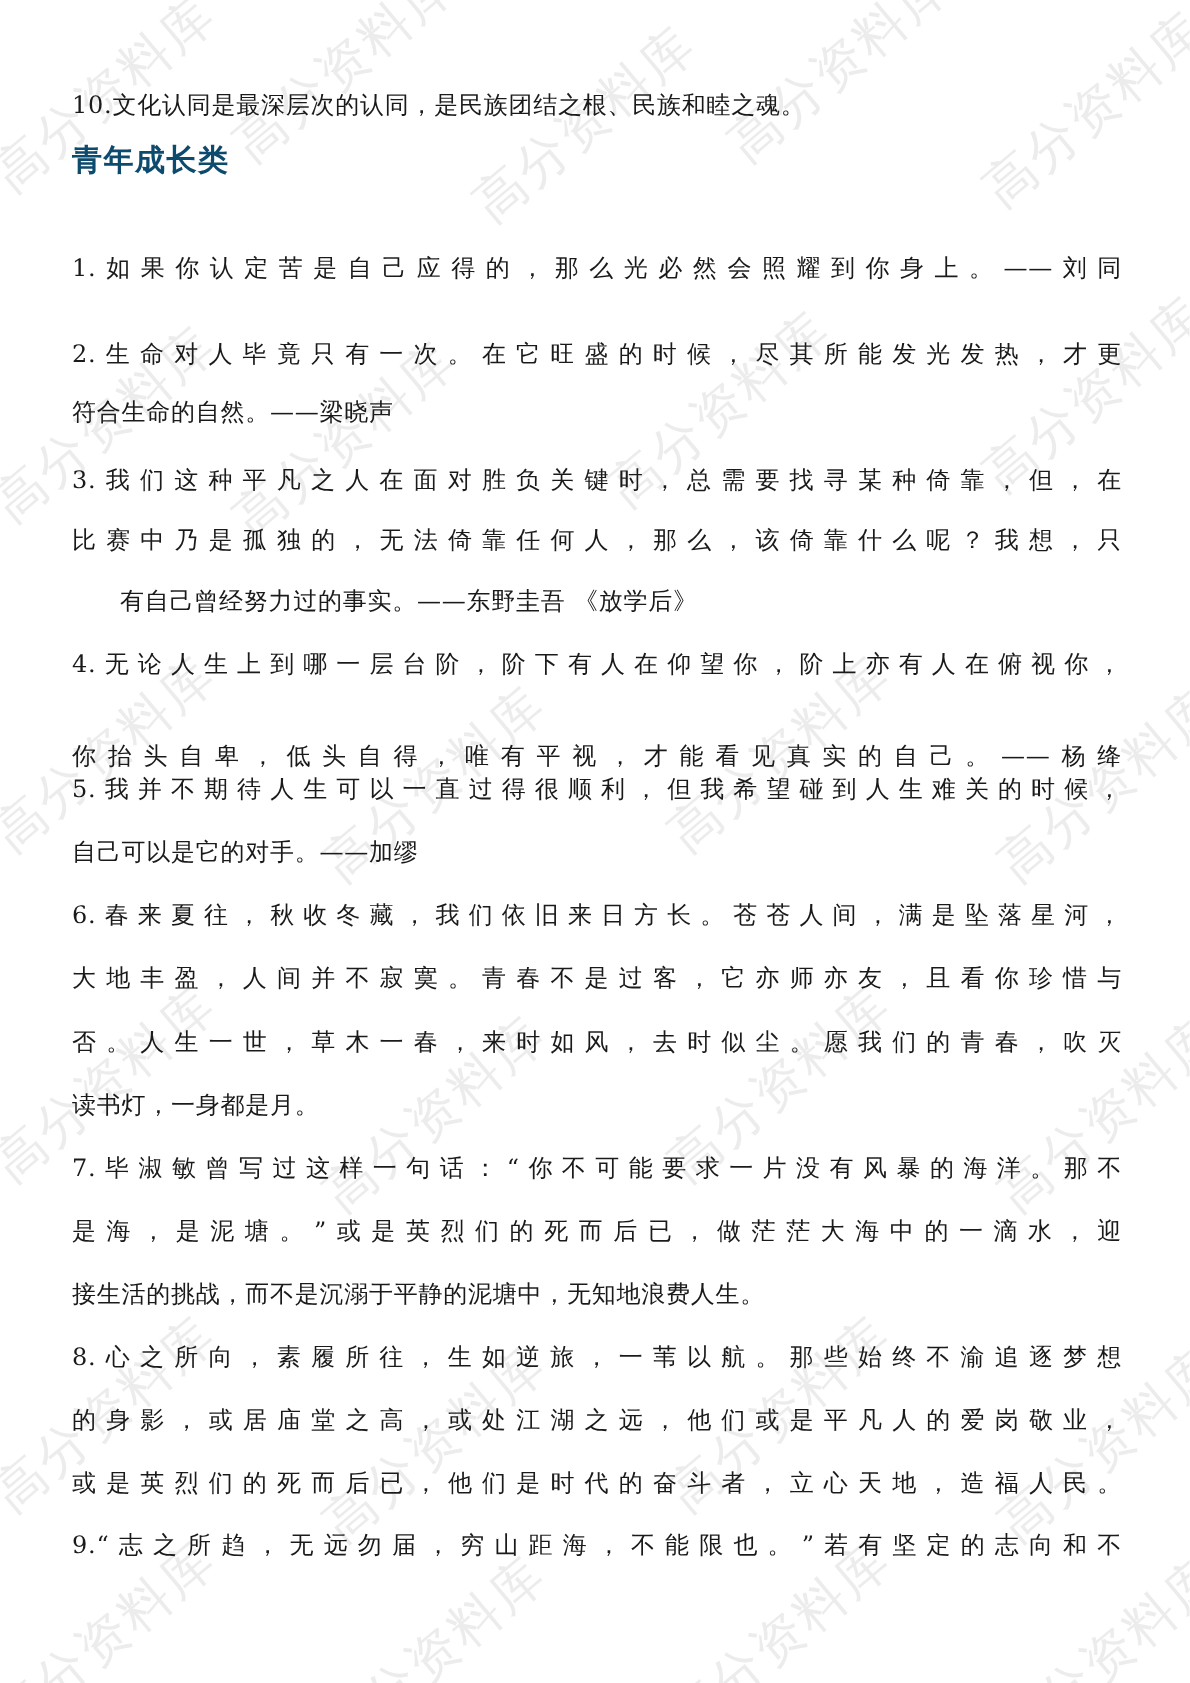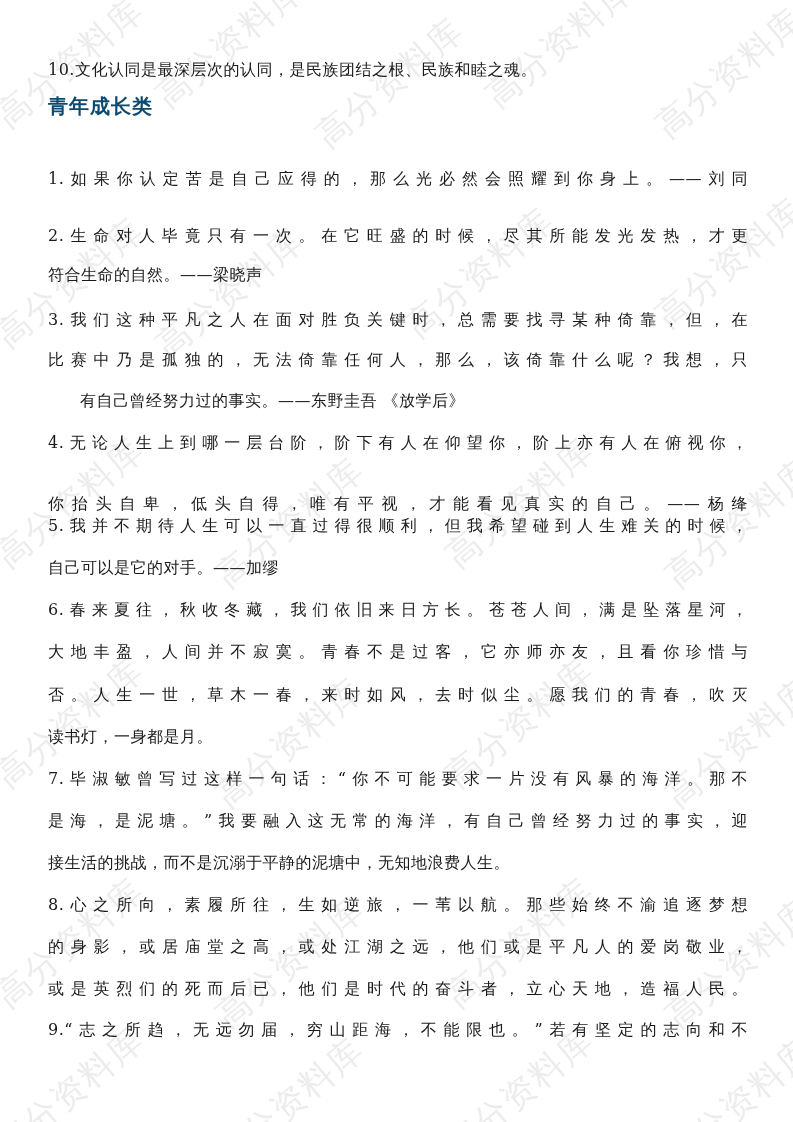--- a/index.html
+++ b/index.html
@@ -58,19 +58,19 @@
   <div class="line last" style="top:389px;margin-left:32px;">有自己曾经努力过的事实。——东野圭吾 《放学后》</div>
   <div class="line" style="top:431px;">4.无论人生上到哪一层台阶，阶下有人在仰望你，阶上亦有人在俯视你，</div>
   <div class="line" style="top:456px;margin-top:36px;">你抬头自卑，低头自得，唯有平视，才能看见真实的自己。——杨绛</div>
   <div class="line" style="top:514px;">5.我并不期待人生可以一直过得很顺利，但我希望碰到人生难关的时候，</div>
   <div class="line last" style="top:556px;">自己可以是它的对手。——加缪</div>
   <div class="line" style="top:598px;">6.春来夏往，秋收冬藏，我们依旧来日方长。苍苍人间，满是坠落星河，</div>
   <div class="line" style="top:640px;">大地丰盈，人间并不寂寞。青春不是过客，它亦师亦友，且看你珍惜与</div>
   <div class="line" style="top:683px;">否。人生一世，草木一春，来时如风，去时似尘。愿我们的青春，吹灭</div>
   <div class="line last" style="top:725px;">读书灯，一身都是月。</div>
   <div class="line" style="top:767px;">7.毕淑敏曾写过这样一句话：“你不可能要求一片没有风暴的海洋。那不</div>
-  <div class="line" style="top:809px;">是海，是泥塘。”我要融入这无常的海洋，有自己曾经努力过的事实，迎</div>
+  <div class="line" style="top:809px;">是海，是泥塘。”或是英烈们的死而后已，做茫茫大海中的一滴水，迎</div>
   <div class="line last" style="top:851px;">接生活的挑战，而不是沉溺于平静的泥塘中，无知地浪费人生。</div>
   <div class="line" style="top:893px;">8.心之所向，素履所往，生如逆旅，一苇以航。那些始终不渝追逐梦想</div>
   <div class="line" style="top:935px;">的身影，或居庙堂之高，或处江湖之远，他们或是平凡人的爱岗敬业，</div>
   <div class="line" style="top:977px;">或是英烈们的死而后已，他们是时代的奋斗者，立心天地，造福人民。</div>
   <div class="line" style="top:1018px;">9.“志之所趋，无远勿届，穷山距海，不能限也。”若有坚定的志向和不</div>
 </div>
 
 </body></html>

